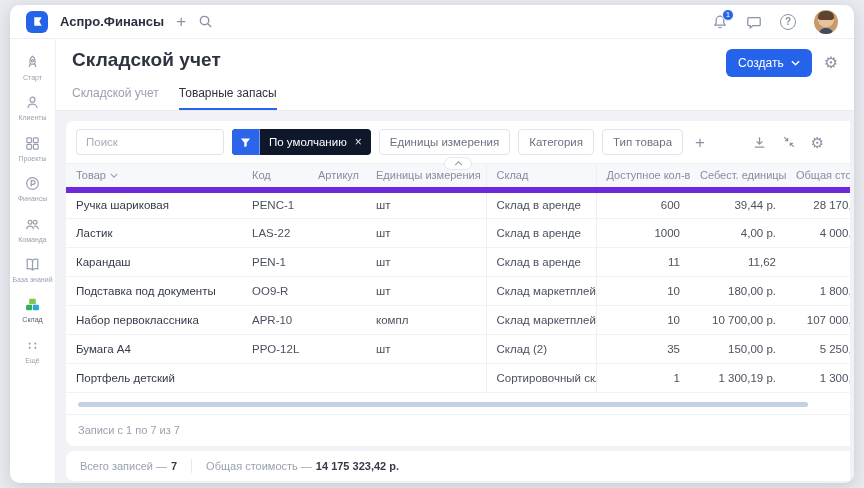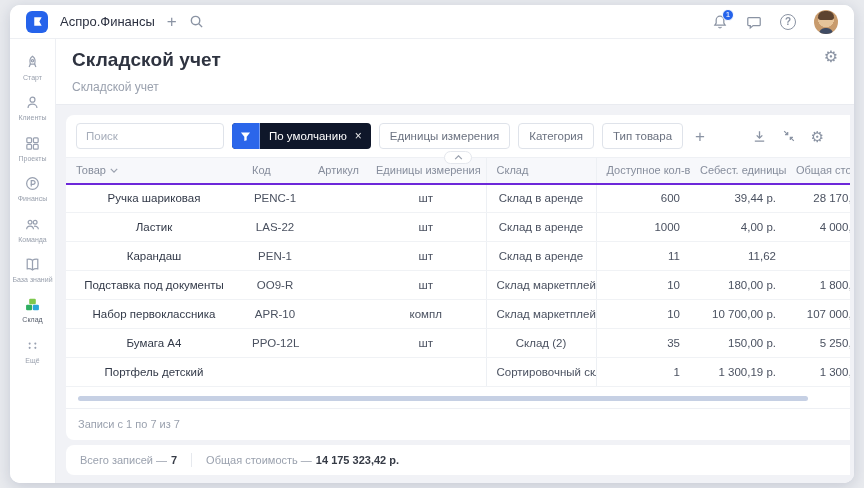--- a/index.html
+++ b/index.html
@@ -4,21 +4,21 @@
 <style>
   * { margin:0; padding:0; box-sizing:border-box; }
   html,body { width:864px; height:488px; background:#e8eaee; font-family:"Liberation Sans","DejaVu Sans",sans-serif; overflow:hidden; }
 
   .window { position:relative; margin:5px 10px; height:478px; background:#fff; border-radius:10px;
             box-shadow:0 3px 14px rgba(25,39,80,.16); overflow:hidden; display:flex; flex-direction:column; }
 
   
   .topbar { height:34px; flex:none; display:flex; align-items:center; gap:12px; padding:0 16px; background:#fff; border-bottom:1px solid #edeff3; }
   .logo { width:22px; height:22px; border-radius:6px; background:#2563eb; display:flex; align-items:center; justify-content:center; flex:none; }
-  .app-title { font-size:13px; font-weight:normal; color:#2b3040; }
+  .app-title { font-size:13px; font-weight:bold; color:#2b3040; }
   .icon-btn { background:none; border:none; cursor:pointer; color:#8a93a3; display:flex; align-items:center; justify-content:center; padding:0; }
   .plus-glyph { font-size:17px; line-height:1; color:#8a93a3; }
   .topbar-right { margin-left:auto; display:flex; align-items:center; gap:18px; }
   .bell-wrap { position:relative; }
   .badge { position:absolute; top:-5px; right:-6px; min-width:12px; height:12px; padding:0 2px; background:#2563eb; color:#fff;
            font-size:8px; border-radius:7px; display:flex; align-items:center; justify-content:center; border:1px solid #fff; }
   .help-circle { width:16px; height:16px; border:1.4px solid #8a93a3; border-radius:50%; color:#8a93a3; font-size:10px; font-weight:bold;
                  display:flex; align-items:center; justify-content:center; }
   .avatar { width:24px; height:24px; border-radius:50%; background:radial-gradient(circle at 50% 38%, #e6c49a 0 42%, #c89b6d 43% 100%); position:relative; overflow:hidden; cursor:pointer; flex:none; }
   .avatar::before { content:""; position:absolute; top:1px; left:4px; right:4px; height:9px; border-radius:7px 7px 3px 3px; background:#5d4330; }
@@ -65,22 +65,22 @@
   .tool-icons .gear-glyph { font-size:15px; }
 
   .collapse-pill { position:absolute; left:50%; top:36px; transform:translateX(-50%); width:28px; height:13px; background:#fff;
                    border:1px solid #e4e7ed; border-radius:8px; display:flex; align-items:center; justify-content:center; z-index:3; cursor:pointer; }
 
   
   .table-wrap { overflow:hidden; }
   table { width:802px; border-collapse:collapse; table-layout:fixed; }
   col.c0{width:176px} col.c1{width:66px} col.c2{width:58px} col.c3{width:120px} col.c4{width:110px} col.c5{width:94px} col.c6{width:96px} col.c7{width:82px}
   thead th { background:#f7f8fb; color:#868d9c; font-weight:normal; font-size:11px; text-align:left; height:26px; padding:0 10px;
-             border-top:1px solid #eef0f4; border-bottom:2px solid #6d28d9; white-space:nowrap; overflow:hidden; cursor:pointer; }
-  tbody td { height:29px; padding:0 10px; font-size:11.5px; color:#4a5160; border-bottom:1px solid #f0f2f5; white-space:nowrap; overflow:hidden;text-align:center; }
+             border-top:1px solid #eef0f4; border-bottom:6px solid #6d28d9; white-space:nowrap; overflow:hidden; cursor:pointer; }
+  tbody td { height:29px; padding:0 10px; font-size:11.5px; color:#4a5160; border-bottom:1px solid #f0f2f5; white-space:nowrap; overflow:hidden; }
   td.cell-product { color:#323948; }
   .num { text-align:right; }
   .b-side { border-left:1px solid #edf0f4; border-right:1px solid #edf0f4; }
   .sort-ic { margin-left:4px; vertical-align:1px; }
 
   .scrollbar-track { height:5px; margin:9px 12px 0; border-radius:3px; }
   .scrollbar-thumb { height:5px; width:96%; background:#c6d0e4; border-radius:3px; cursor:pointer; }
 
   .records-row { border-top:1px solid #eef0f4; margin-top:7px; padding:9px 12px 10px; font-size:11px; color:#9aa1ae; }
 
@@ -213,27 +213,34 @@
         <span class="side-label">Ещё</span>
       </div>
     </div>
 
     <div class="main">
 
       <div class="page-head">
         <div class="page-head-top">
           <div class="page-title">Складской учет</div>
           <div class="head-actions">
+            <button class="create-btn">
+              <span>Создать</span>
+              <svg width="9" height="6" viewBox="0 0 10 6" fill="none" stroke="#fff" stroke-width="1.6">
+                  <path d="M1 1l4 4 4-4"></path>
+                </svg>
+            </button>
             <button class="icon-btn">
                 <span class="gear-glyph">⚙</span>
               </button>
           </div>
         </div>
         <div class="tabs">
           <div class="tab">Складской учет</div>
+          <div class="tab active">Товарные запасы</div>
         </div>
       </div>
 
       <div class="content">
 
         <div class="card table-card">
 
           <div class="filter-row">
             <input class="search-input" value="" placeholder="Поиск" style="">
             <div class="chip">

